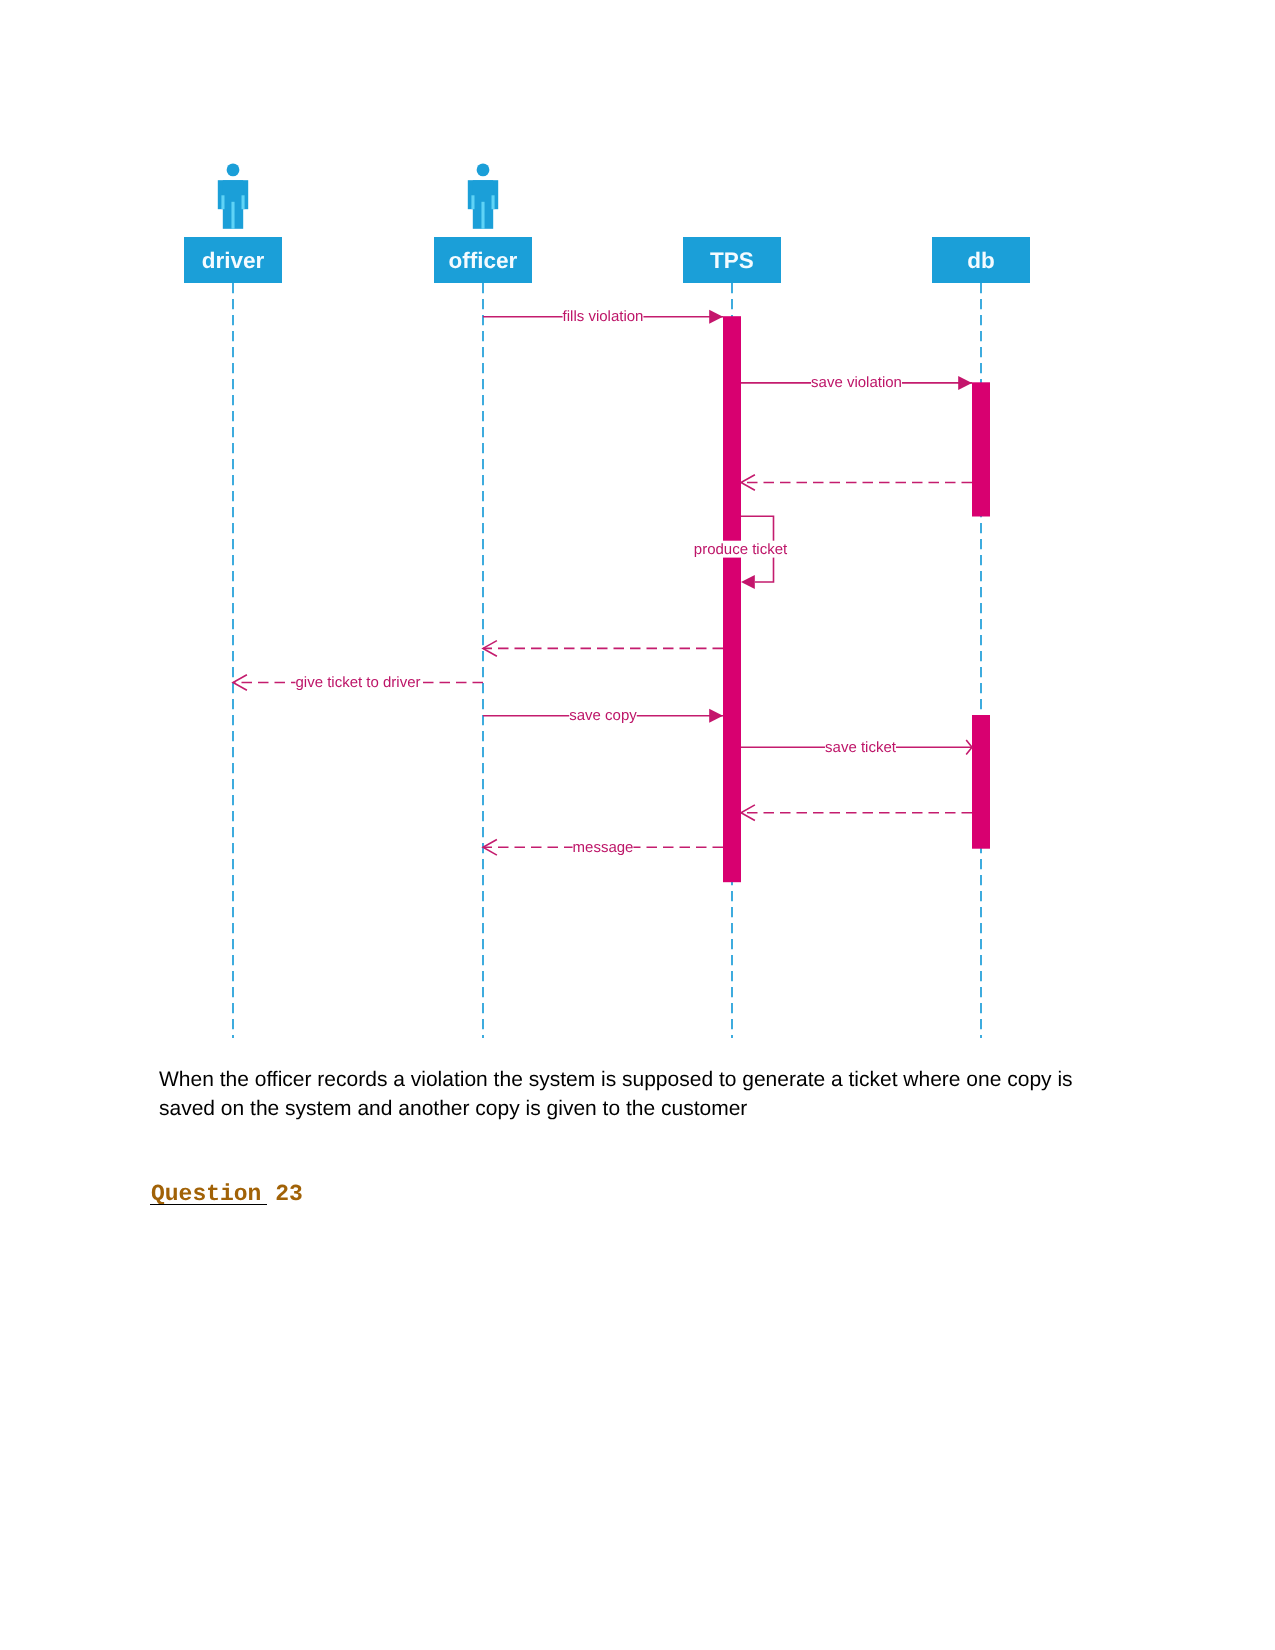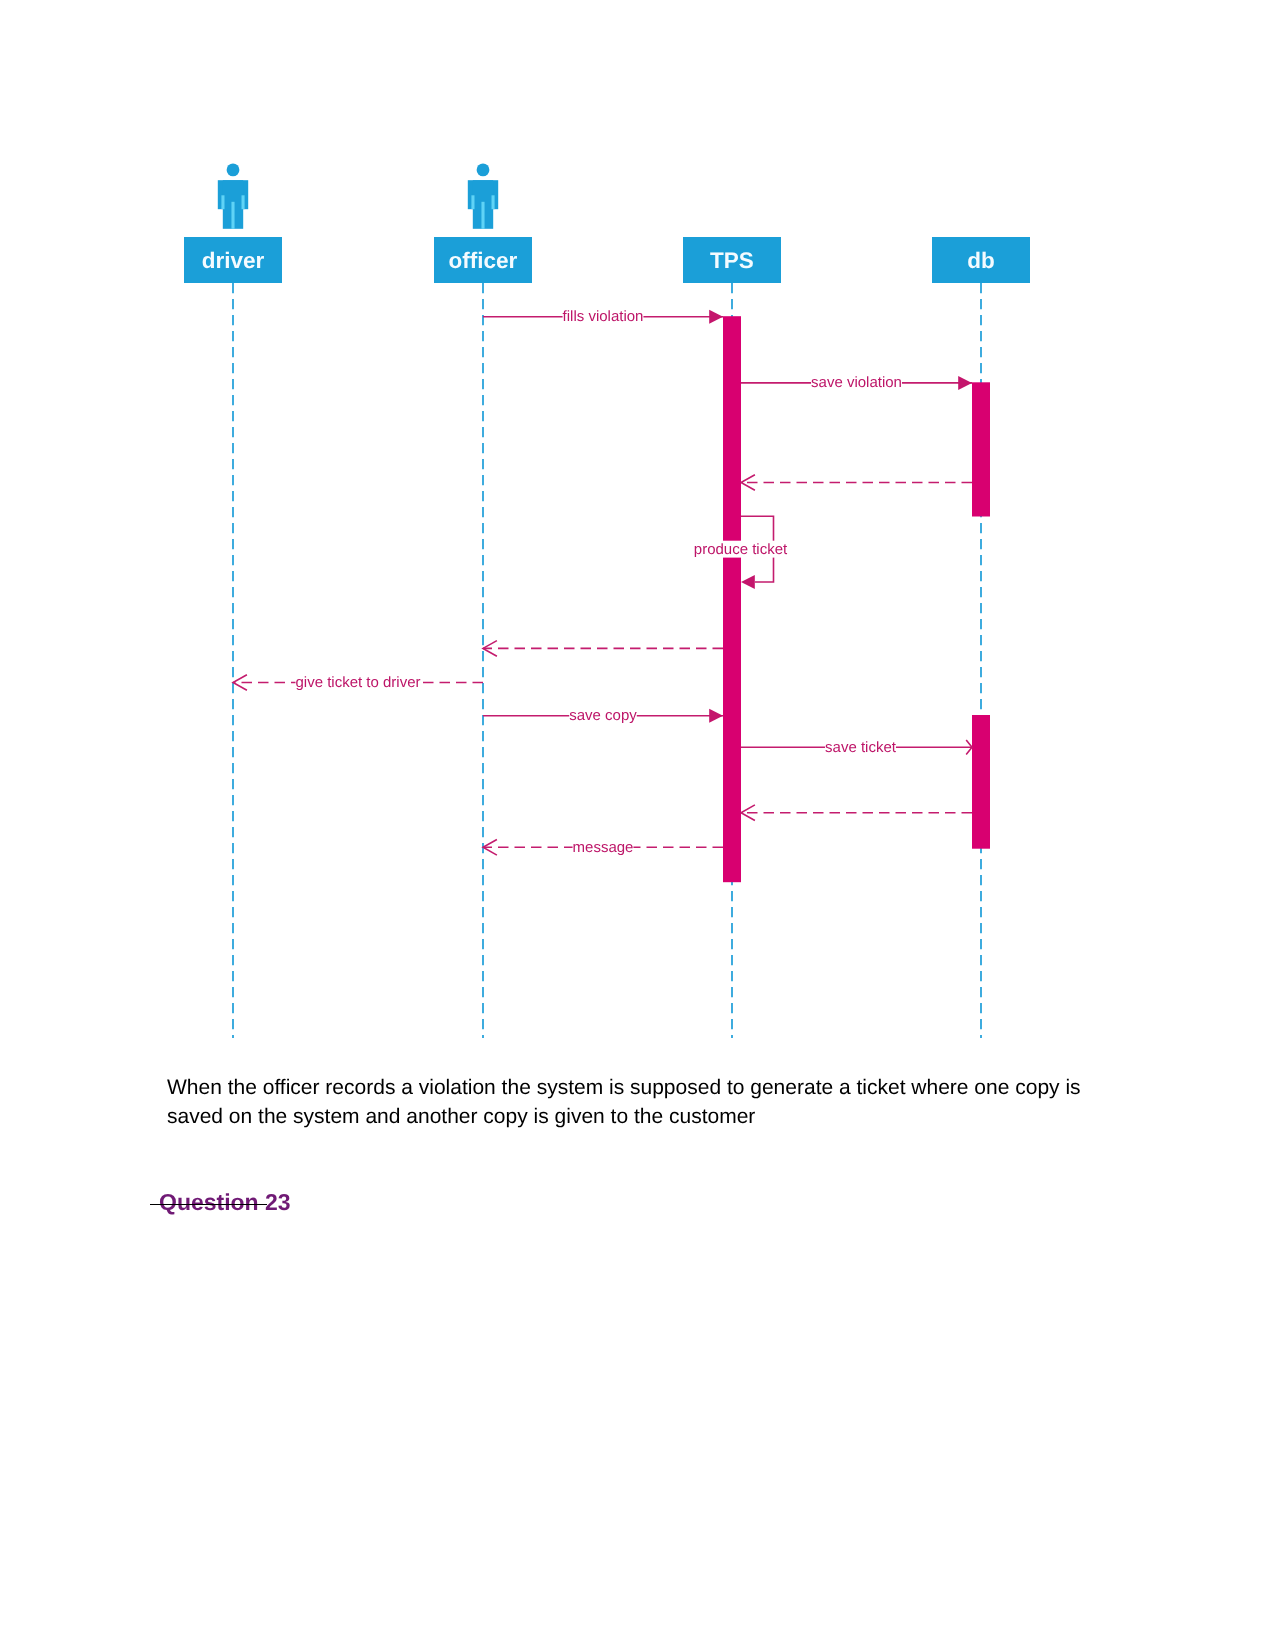--- a/index.html
+++ b/index.html
@@ -18,24 +18,24 @@
   .lifeline{stroke:#35a8dd;stroke-width:1.9;stroke-dasharray:10.3 5.7;fill:none;}
   .actbar{fill:#d80070;}
   .msg{stroke:#c41c6e;stroke-width:1.6;fill:none;}
   .msg-dash{stroke-dasharray:10.5 6;}
   .arrow-filled{fill:#c4156c;stroke:none;}
   .arrow-open{stroke:#c41c6e;stroke-width:1.6;fill:none;stroke-linecap:butt;}
   .msg-label{fill:#bd1568;font-family:"Liberation Sans",sans-serif;font-size:15px;}
   .label-bg{fill:#ffffff;}
   .bodytext{position:absolute;left:151px;top:1057px;width:945px;
     font-family:"Liberation Sans",sans-serif;font-size:21px;line-height:29.2px;color:#000;
-    margin:16px;}
+    margin:8px;}
   .qhead{position:absolute;left:151px;top:1181px;
-    font-family:Liberation Sans, sans-serif;font-size:23px;font-weight:bold;
-    color:#701a75;margin:8px;white-space:nowrap;}
+    font-family:Liberation Mono, monospace;font-size:23px;font-weight:bold;
+    color:#a16207;margin:0;white-space:nowrap;}
   .qhead-rule{position:absolute;left:150px;top:1203.5px;width:117px;height:1.6px;background:#000;}
 </style>
 </head>
 <body>
 
 <div class="page">
 
   <svg class="diagram" id="diagram-svg" width="1275" height="1045" viewBox="0 0 1275 1045" shape-rendering="auto">
       <g>
         <path d="M 233 283 L 233 1038" class="lifeline"></path>

